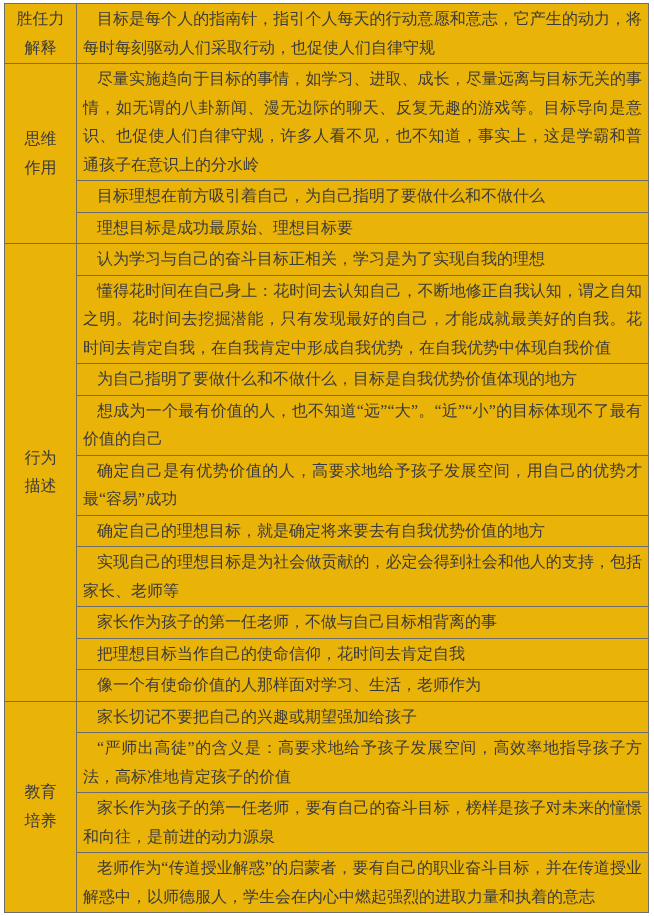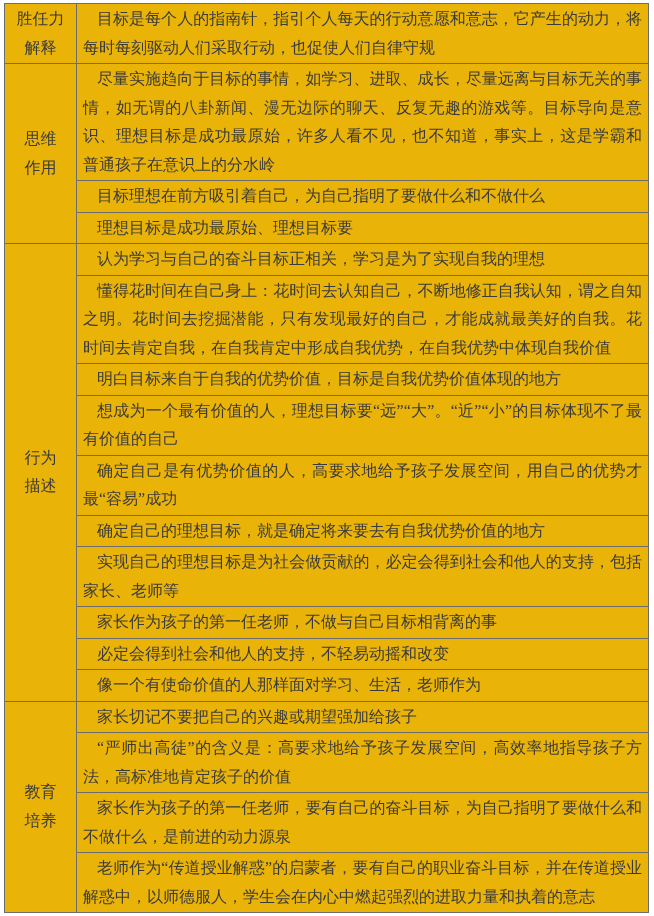--- a/index.html
+++ b/index.html
@@ -55,71 +55,71 @@
 
       <tr>
         <td class="hdr" rowspan="1">胜任力
 解释</td>
         <td class="cell">目标是每个人的指南针，指引个人每天的行动意愿和意志，它产生的动力，将每时每刻驱动人们采取行动，也促使人们自律守规</td>
       </tr>
 
       <tr>
         <td class="hdr" rowspan="3">思维
 作用</td>
-        <td class="cell">尽量实施趋向于目标的事情，如学习、进取、成长，尽量远离与目标无关的事情，如无谓的八卦新闻、漫无边际的聊天、反复无趣的游戏等。目标导向是意识、理想目标是成功最原始，许多人看不见，也不知道，事实上，这是学霸和普通孩子在意识上的分水岭</td>
+        <td class="cell">尽量实施趋向于目标的事情，如学习、进取、成长，尽量远离与目标无关的事情，如无谓的八卦新闻、漫无边际的聊天、反复无趣的游戏等。目标导向是意识、也促使人们自律守规，许多人看不见，也不知道，事实上，这是学霸和普通孩子在意识上的分水岭</td>
       </tr>
       <tr>
         <td class="cell">目标理想在前方吸引着自己，为自己指明了要做什么和不做什么</td>
       </tr>
       <tr>
         <td class="cell">理想目标是成功最原始、理想目标要</td>
       </tr>
 
       <tr>
         <td class="hdr" rowspan="10">行为
 描述</td>
         <td class="cell">认为学习与自己的奋斗目标正相关，学习是为了实现自我的理想</td>
       </tr>
       <tr>
         <td class="cell">懂得花时间在自己身上：花时间去认知自己，不断地修正自我认知，谓之自知之明。花时间去挖掘潜能，只有发现最好的自己，才能成就最美好的自我。花时间去肯定自我，在自我肯定中形成自我优势，在自我优势中体现自我价值</td>
       </tr>
       <tr>
-        <td class="cell">明白目标来自于自我的优势价值，目标是自我优势价值体现的地方</td>
+        <td class="cell">为自己指明了要做什么和不做什么，目标是自我优势价值体现的地方</td>
       </tr>
       <tr>
-        <td class="cell">想成为一个最有价值的人，理想目标要“远”“大”。“近”“小”的目标体现不了最有价值的自己</td>
+        <td class="cell">想成为一个最有价值的人，也不知道“远”“大”。“近”“小”的目标体现不了最有价值的自己</td>
       </tr>
       <tr>
         <td class="cell">确定自己是有优势价值的人，高要求地给予孩子发展空间，用自己的优势才最“容易”成功</td>
       </tr>
       <tr>
         <td class="cell">确定自己的理想目标，就是确定将来要去有自我优势价值的地方</td>
       </tr>
       <tr>
         <td class="cell">实现自己的理想目标是为社会做贡献的，必定会得到社会和他人的支持，包括家长、老师等</td>
       </tr>
       <tr>
         <td class="cell">家长作为孩子的第一任老师，不做与自己目标相背离的事</td>
       </tr>
       <tr>
-        <td class="cell">必定会得到社会和他人的支持，不轻易动摇和改变</td>
+        <td class="cell">把理想目标当作自己的使命信仰，花时间去肯定自我</td>
       </tr>
       <tr>
         <td class="cell">像一个有使命价值的人那样面对学习、生活，老师作为</td>
       </tr>
 
       <tr>
         <td class="hdr" rowspan="4">教育
 培养</td>
         <td class="cell">家长切记不要把自己的兴趣或期望强加给孩子</td>
       </tr>
       <tr>
         <td class="cell">“严师出高徒”的含义是：高要求地给予孩子发展空间，高效率地指导孩子方法，高标准地肯定孩子的价值</td>
       </tr>
       <tr>
-        <td class="cell">家长作为孩子的第一任老师，要有自己的奋斗目标，为自己指明了要做什么和不做什么，是前进的动力源泉</td>
+        <td class="cell">家长作为孩子的第一任老师，要有自己的奋斗目标，榜样是孩子对未来的憧憬和向往，是前进的动力源泉</td>
       </tr>
       <tr>
         <td class="cell">老师作为“传道授业解惑”的启蒙者，要有自己的职业奋斗目标，并在传道授业解惑中，以师德服人，学生会在内心中燃起强烈的进取力量和执着的意志</td>
       </tr>
     </tbody>
   </table>
 </div>
 
 </body></html>

